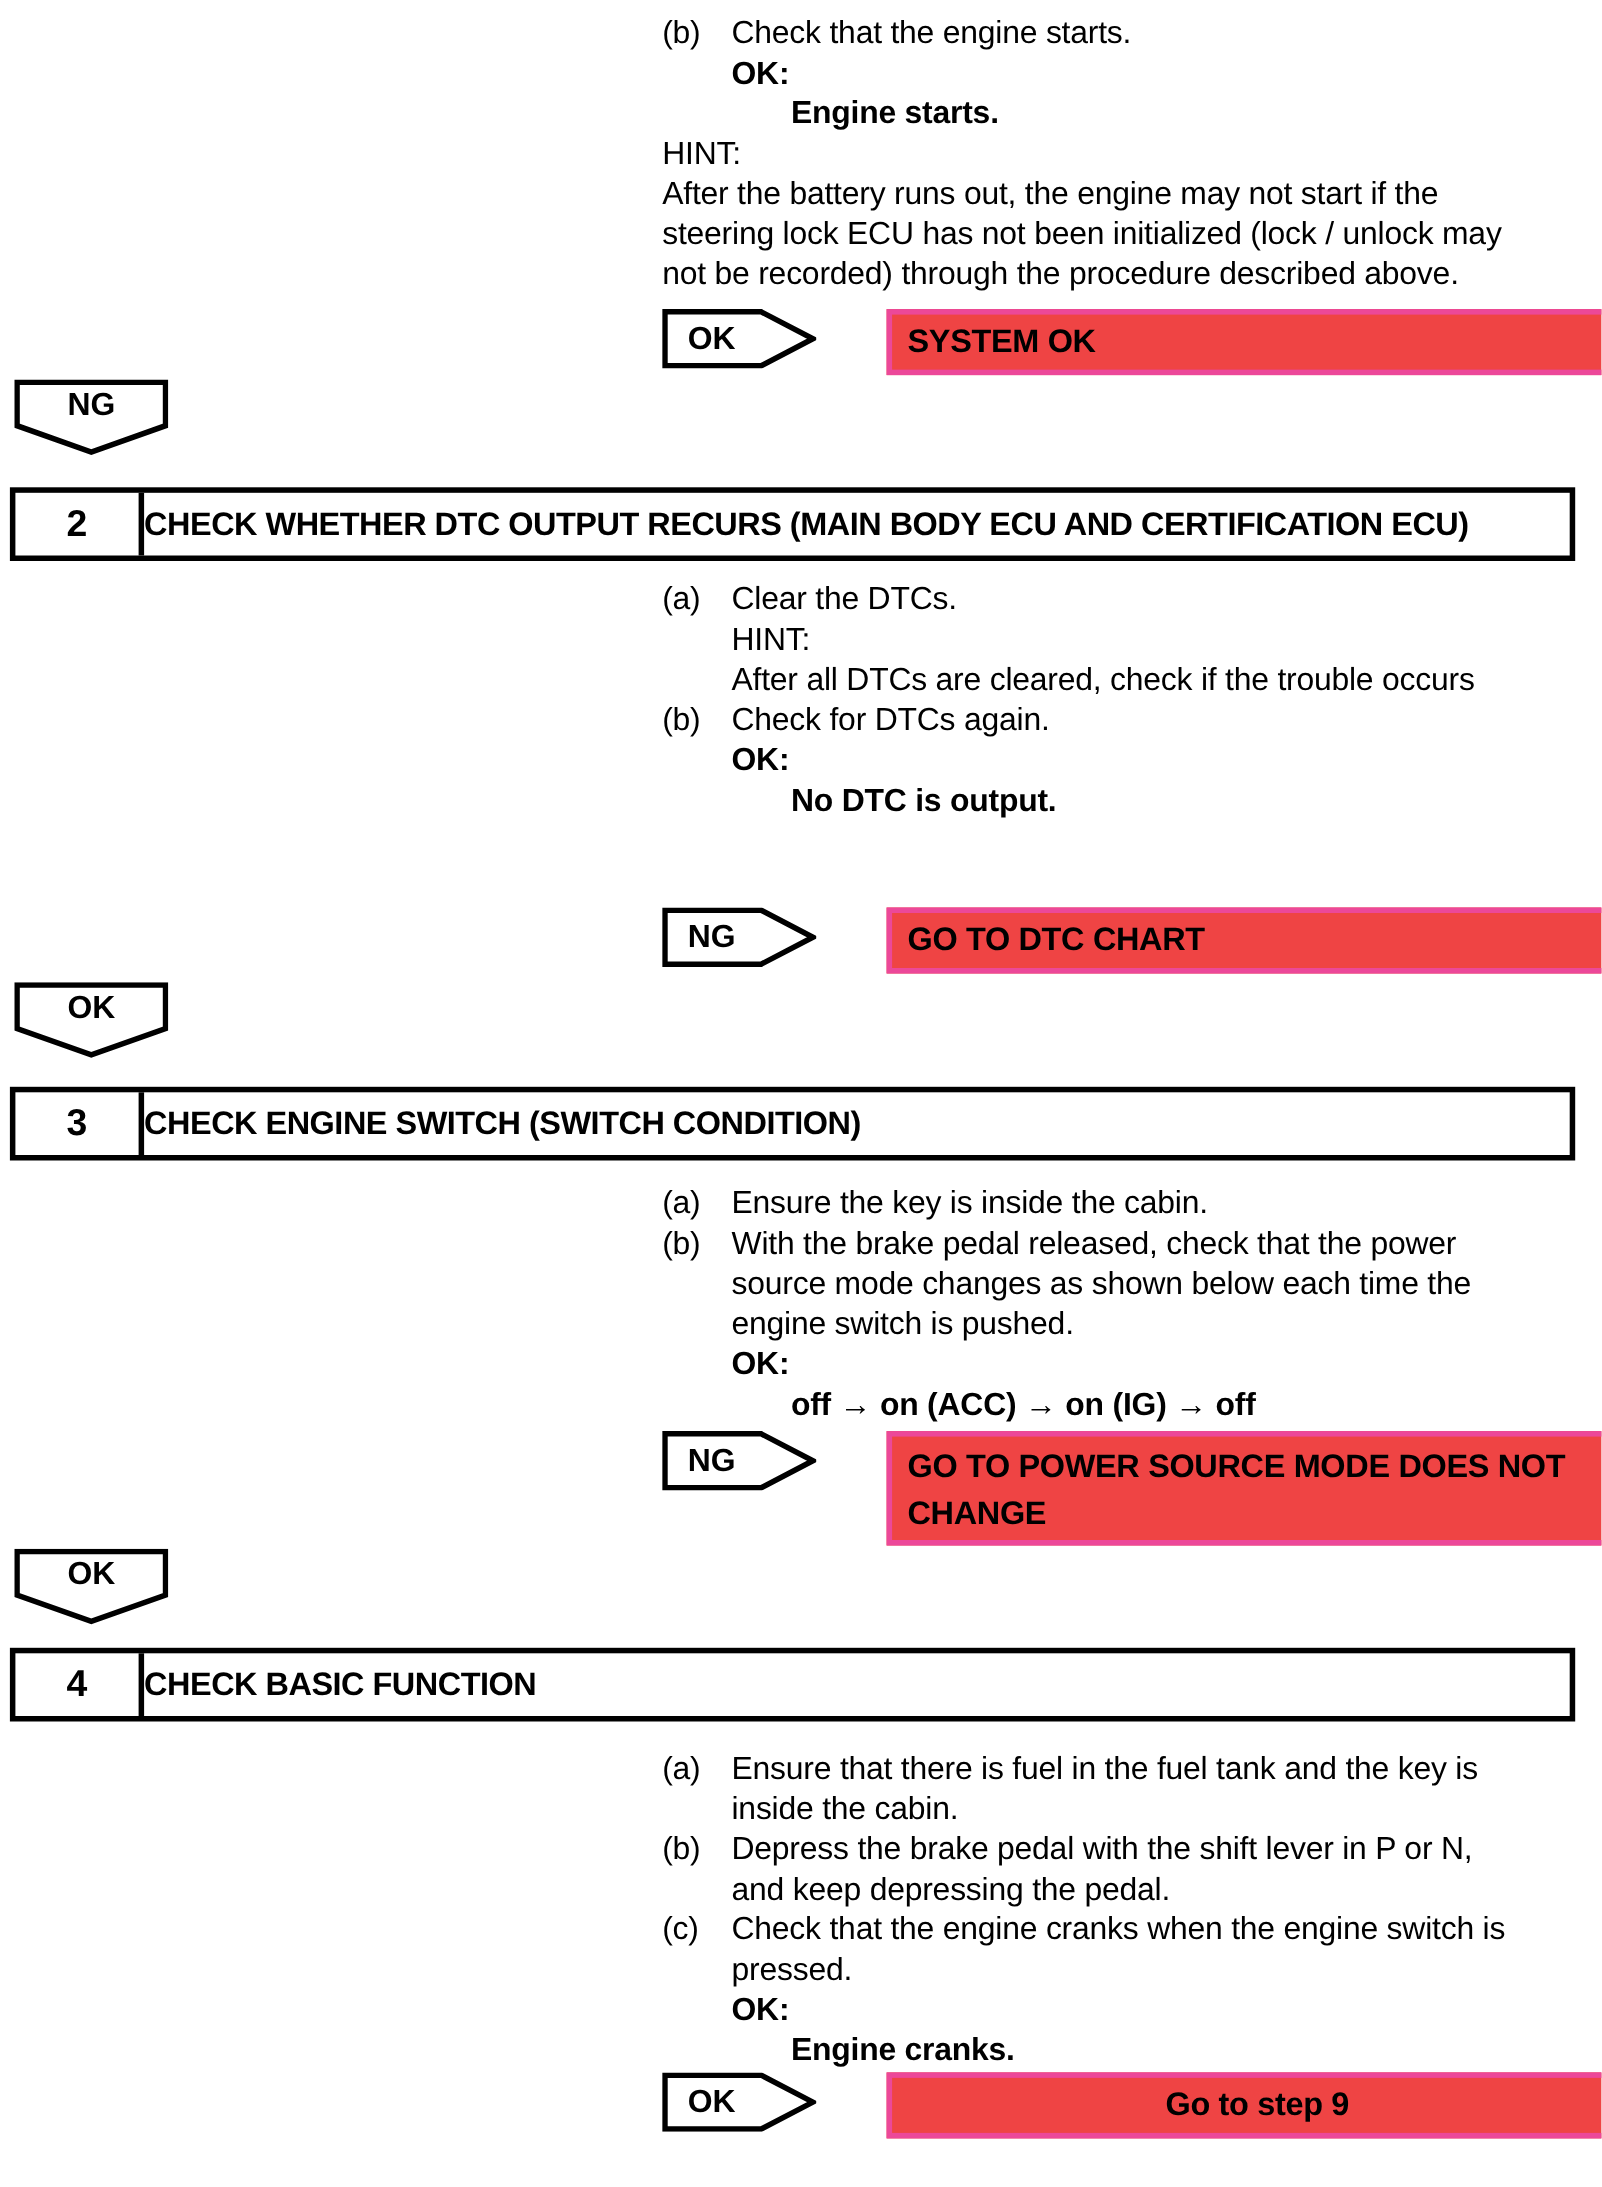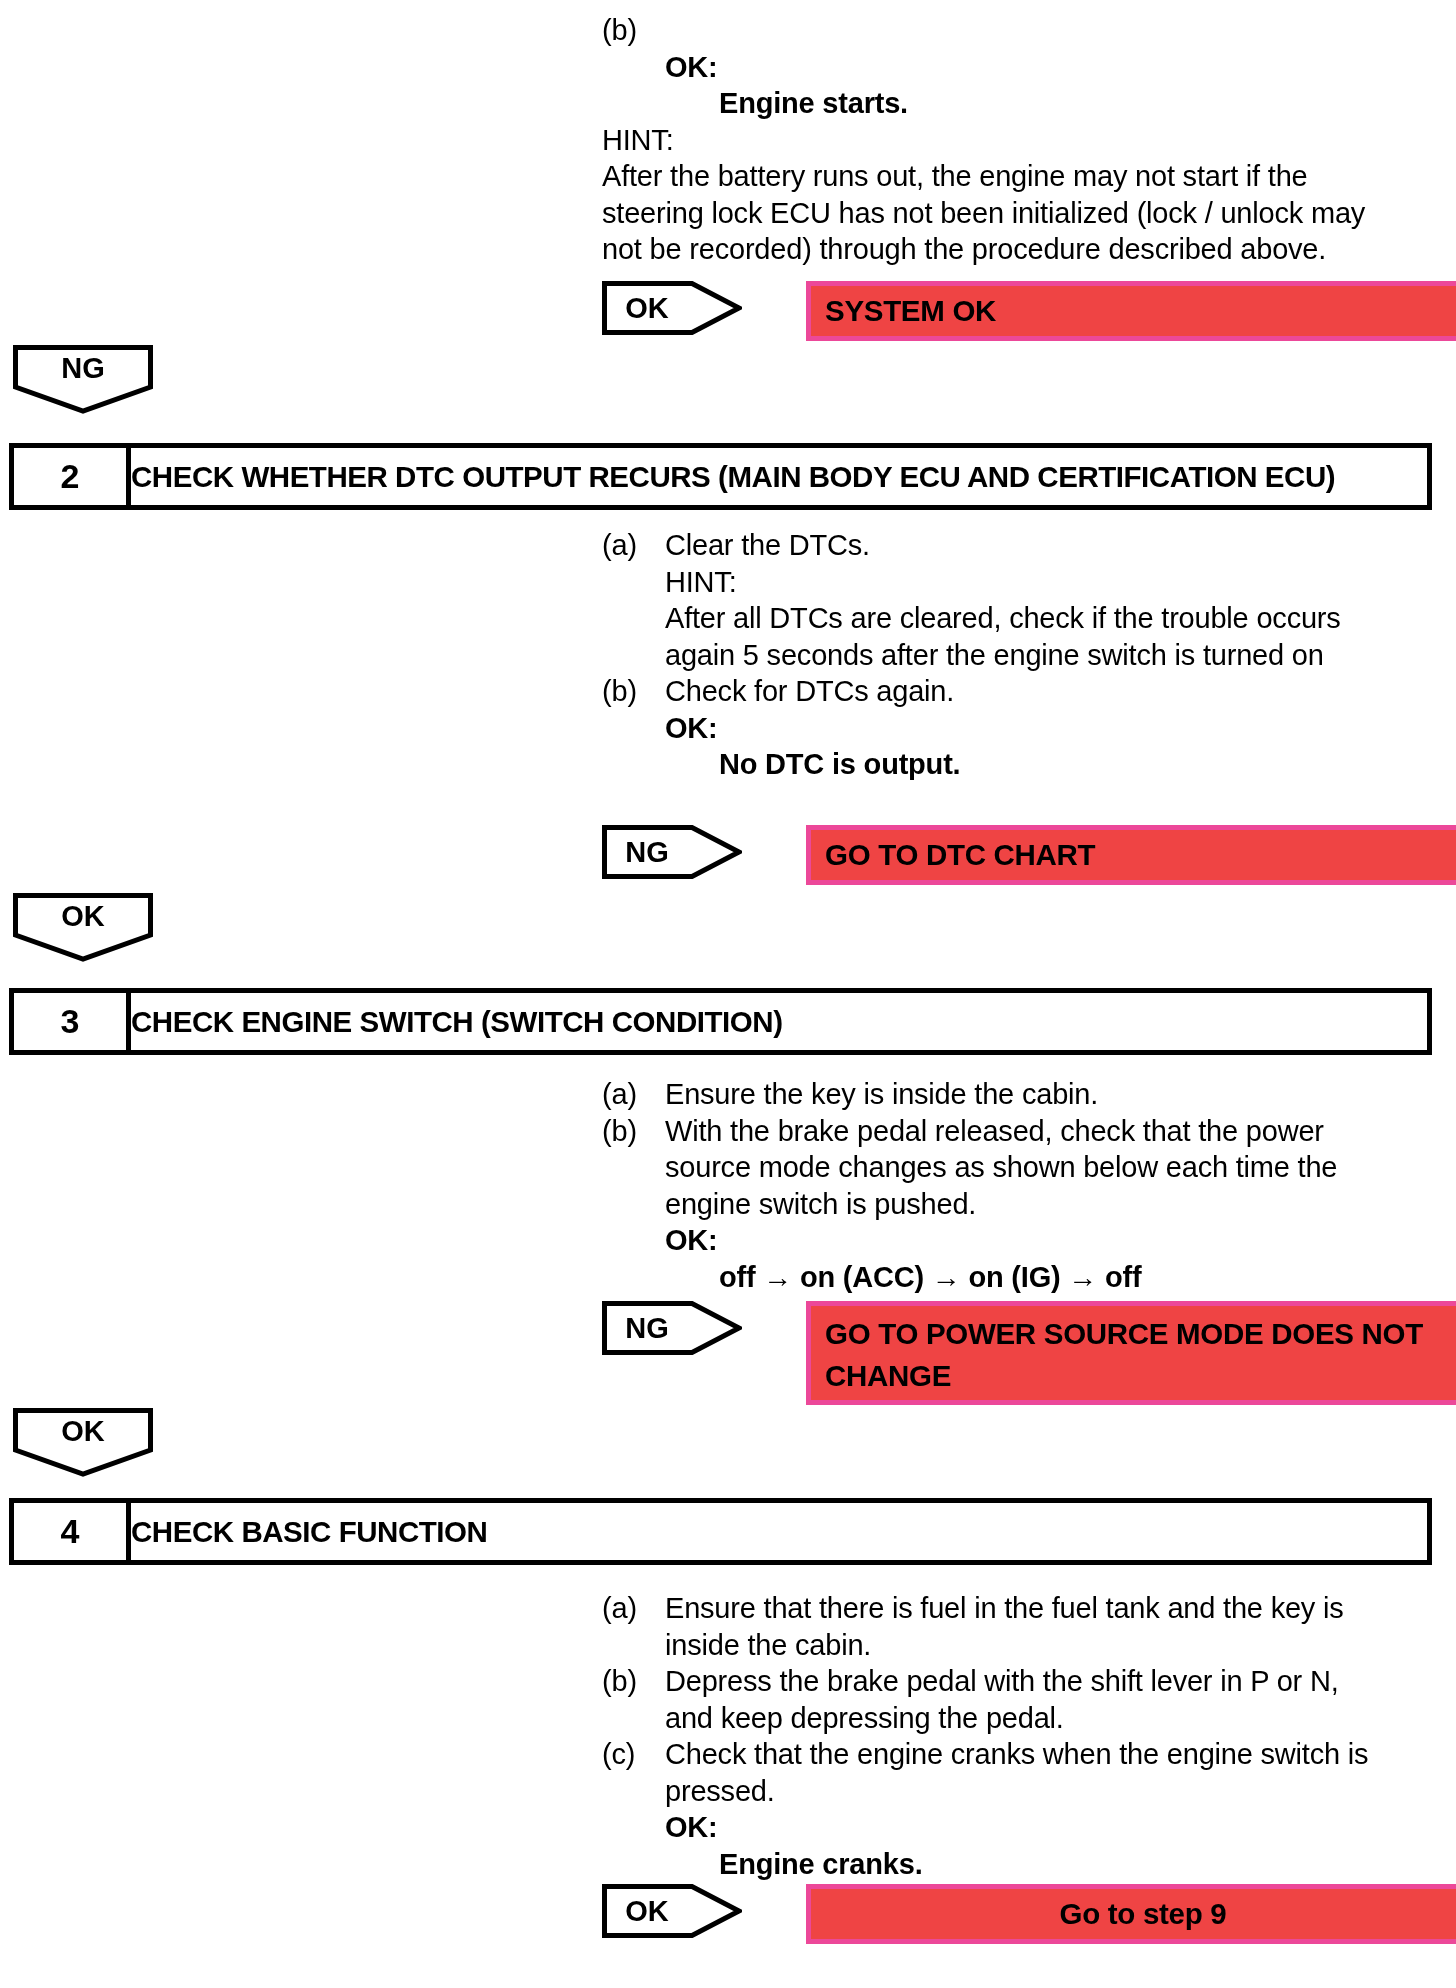--- a/index.html
+++ b/index.html
@@ -106,20 +106,21 @@
   }
 </style>
 </head>
 <body>
 
 <div class="page">
 
   <section class="abs textblock" style="top:12px; left:602px;">
       <div class="line">
         <span class="marker">(b)</span>
+        <span class="txt i1">Check that the engine starts.</span>
       </div>
       <div class="line bold">
         <span class="txt i1">OK:</span>
       </div>
       <div class="line bold">
         <span class="txt i2">Engine starts.</span>
       </div>
       <div class="line">
         <span class="txt i0">HINT:</span>
       </div>
@@ -161,23 +162,20 @@
         <span class="marker">(a)</span>
         <span class="txt i1">Clear the DTCs.</span>
       </div>
       <div class="line">
         <span class="txt i1">HINT:</span>
       </div>
       <div class="line">
         <span class="txt i1">After all DTCs are cleared, check if the trouble occurs</span>
       </div>
       <div class="line">
-        <span class="txt i1">again 5 seconds after the engine switch is turned on</span>
-      </div>
-      <div class="line">
         <span class="marker">(b)</span>
         <span class="txt i1">Check for DTCs again.</span>
       </div>
       <div class="line bold">
         <span class="txt i1">OK:</span>
       </div>
       <div class="line bold">
         <span class="txt i2">No DTC is output.</span>
       </div>
     </section>

